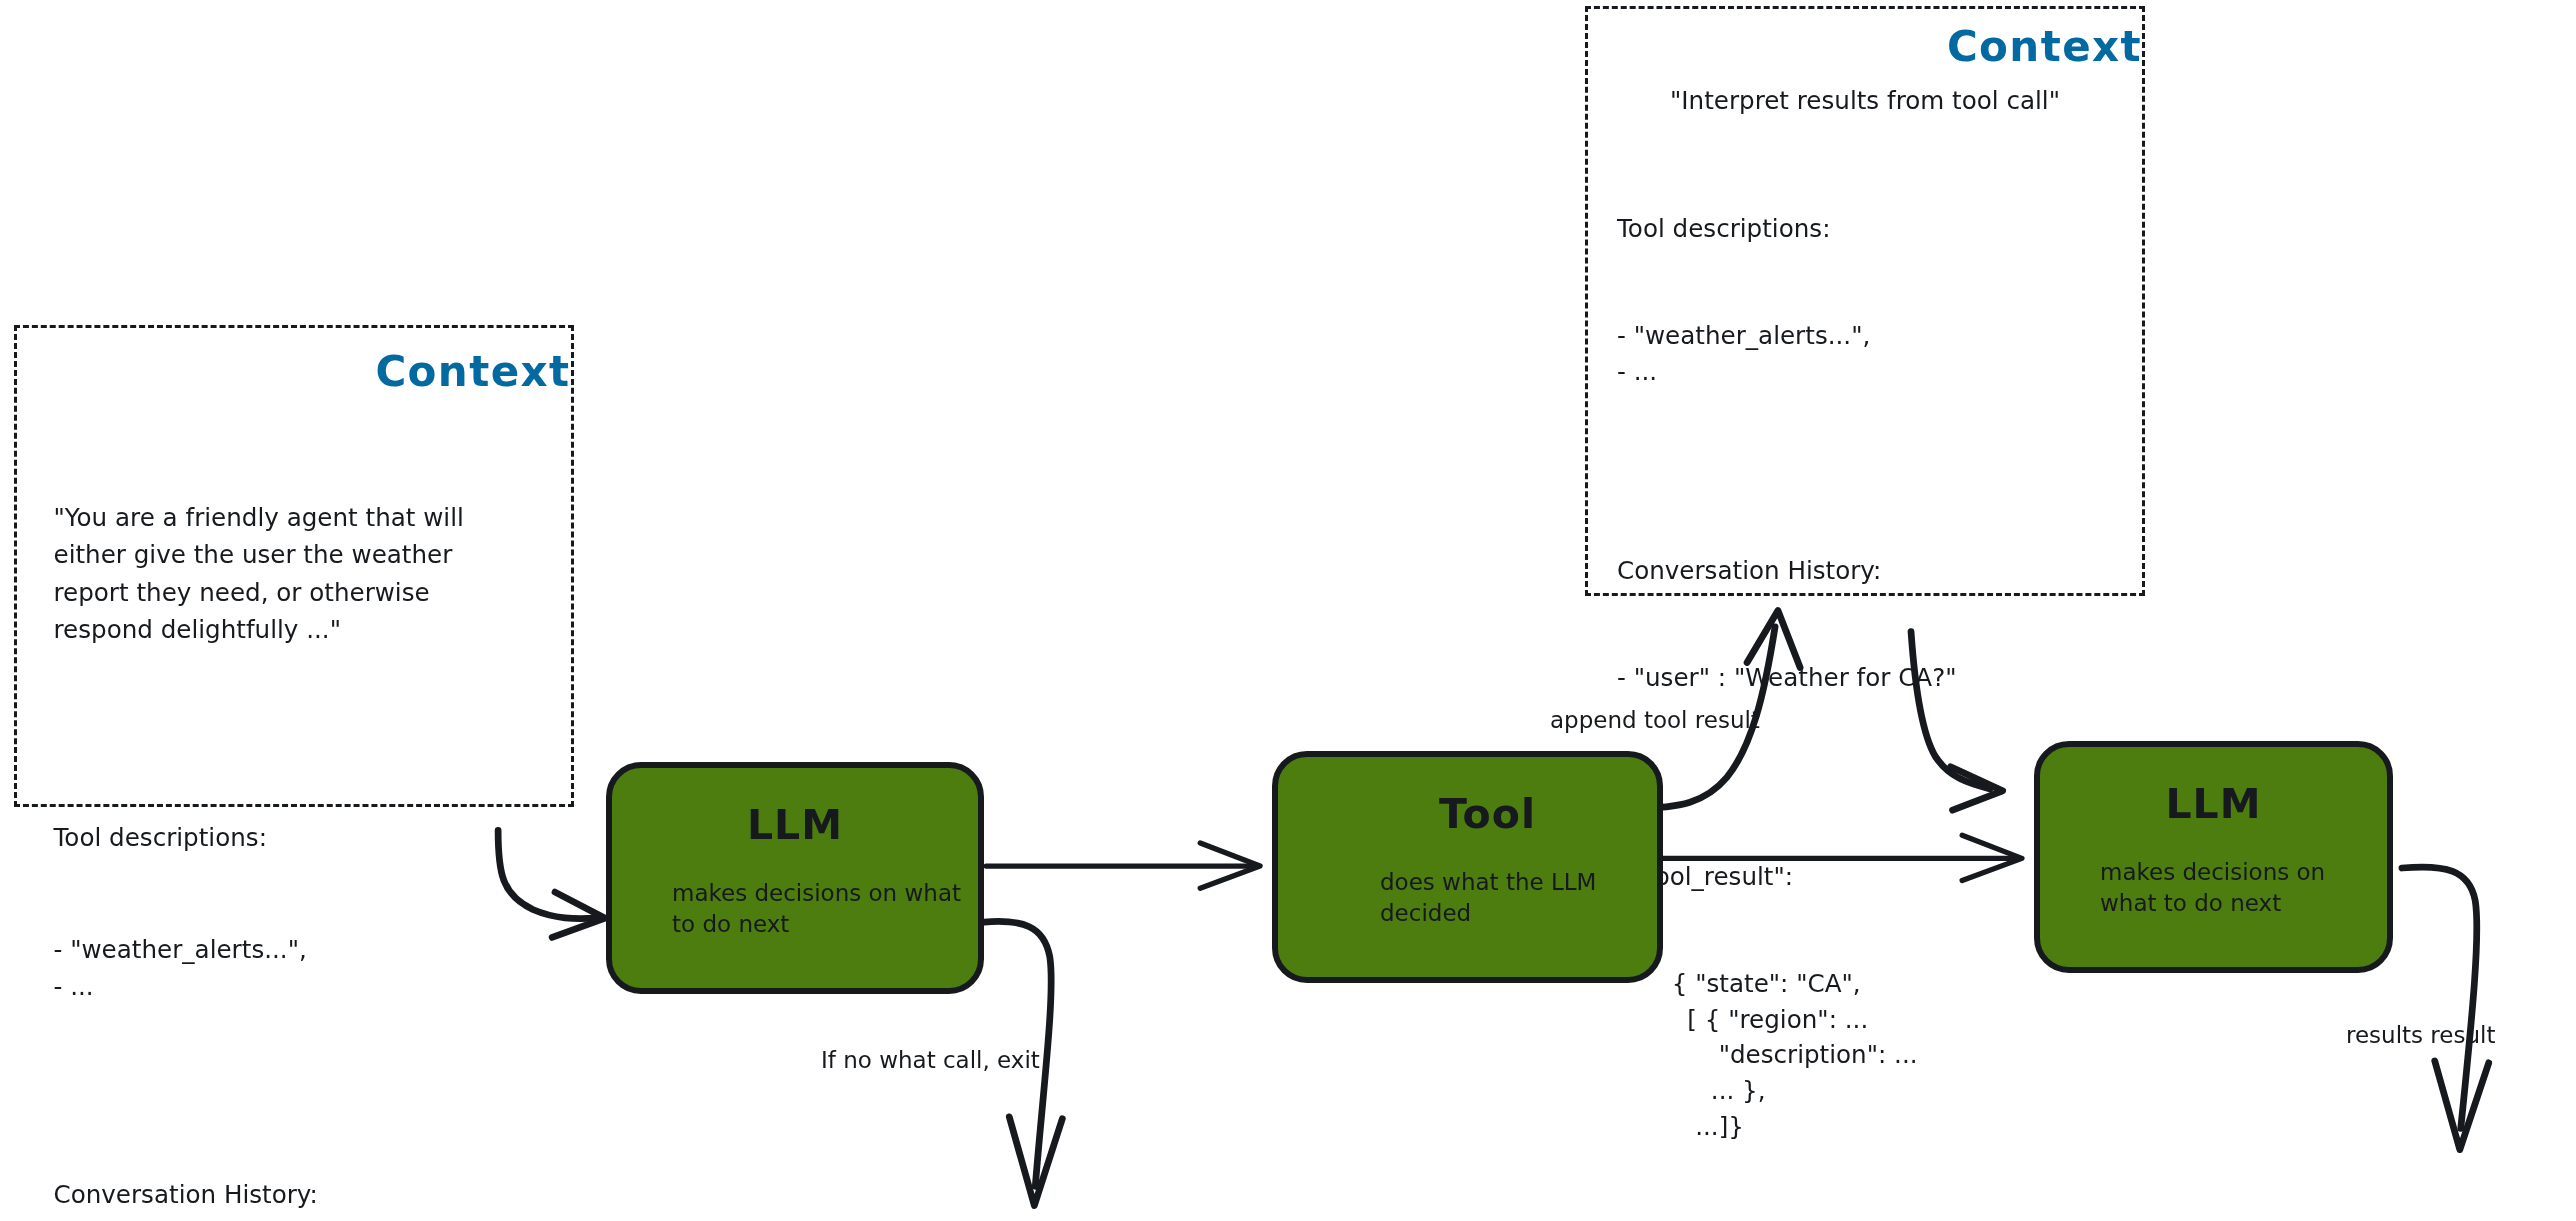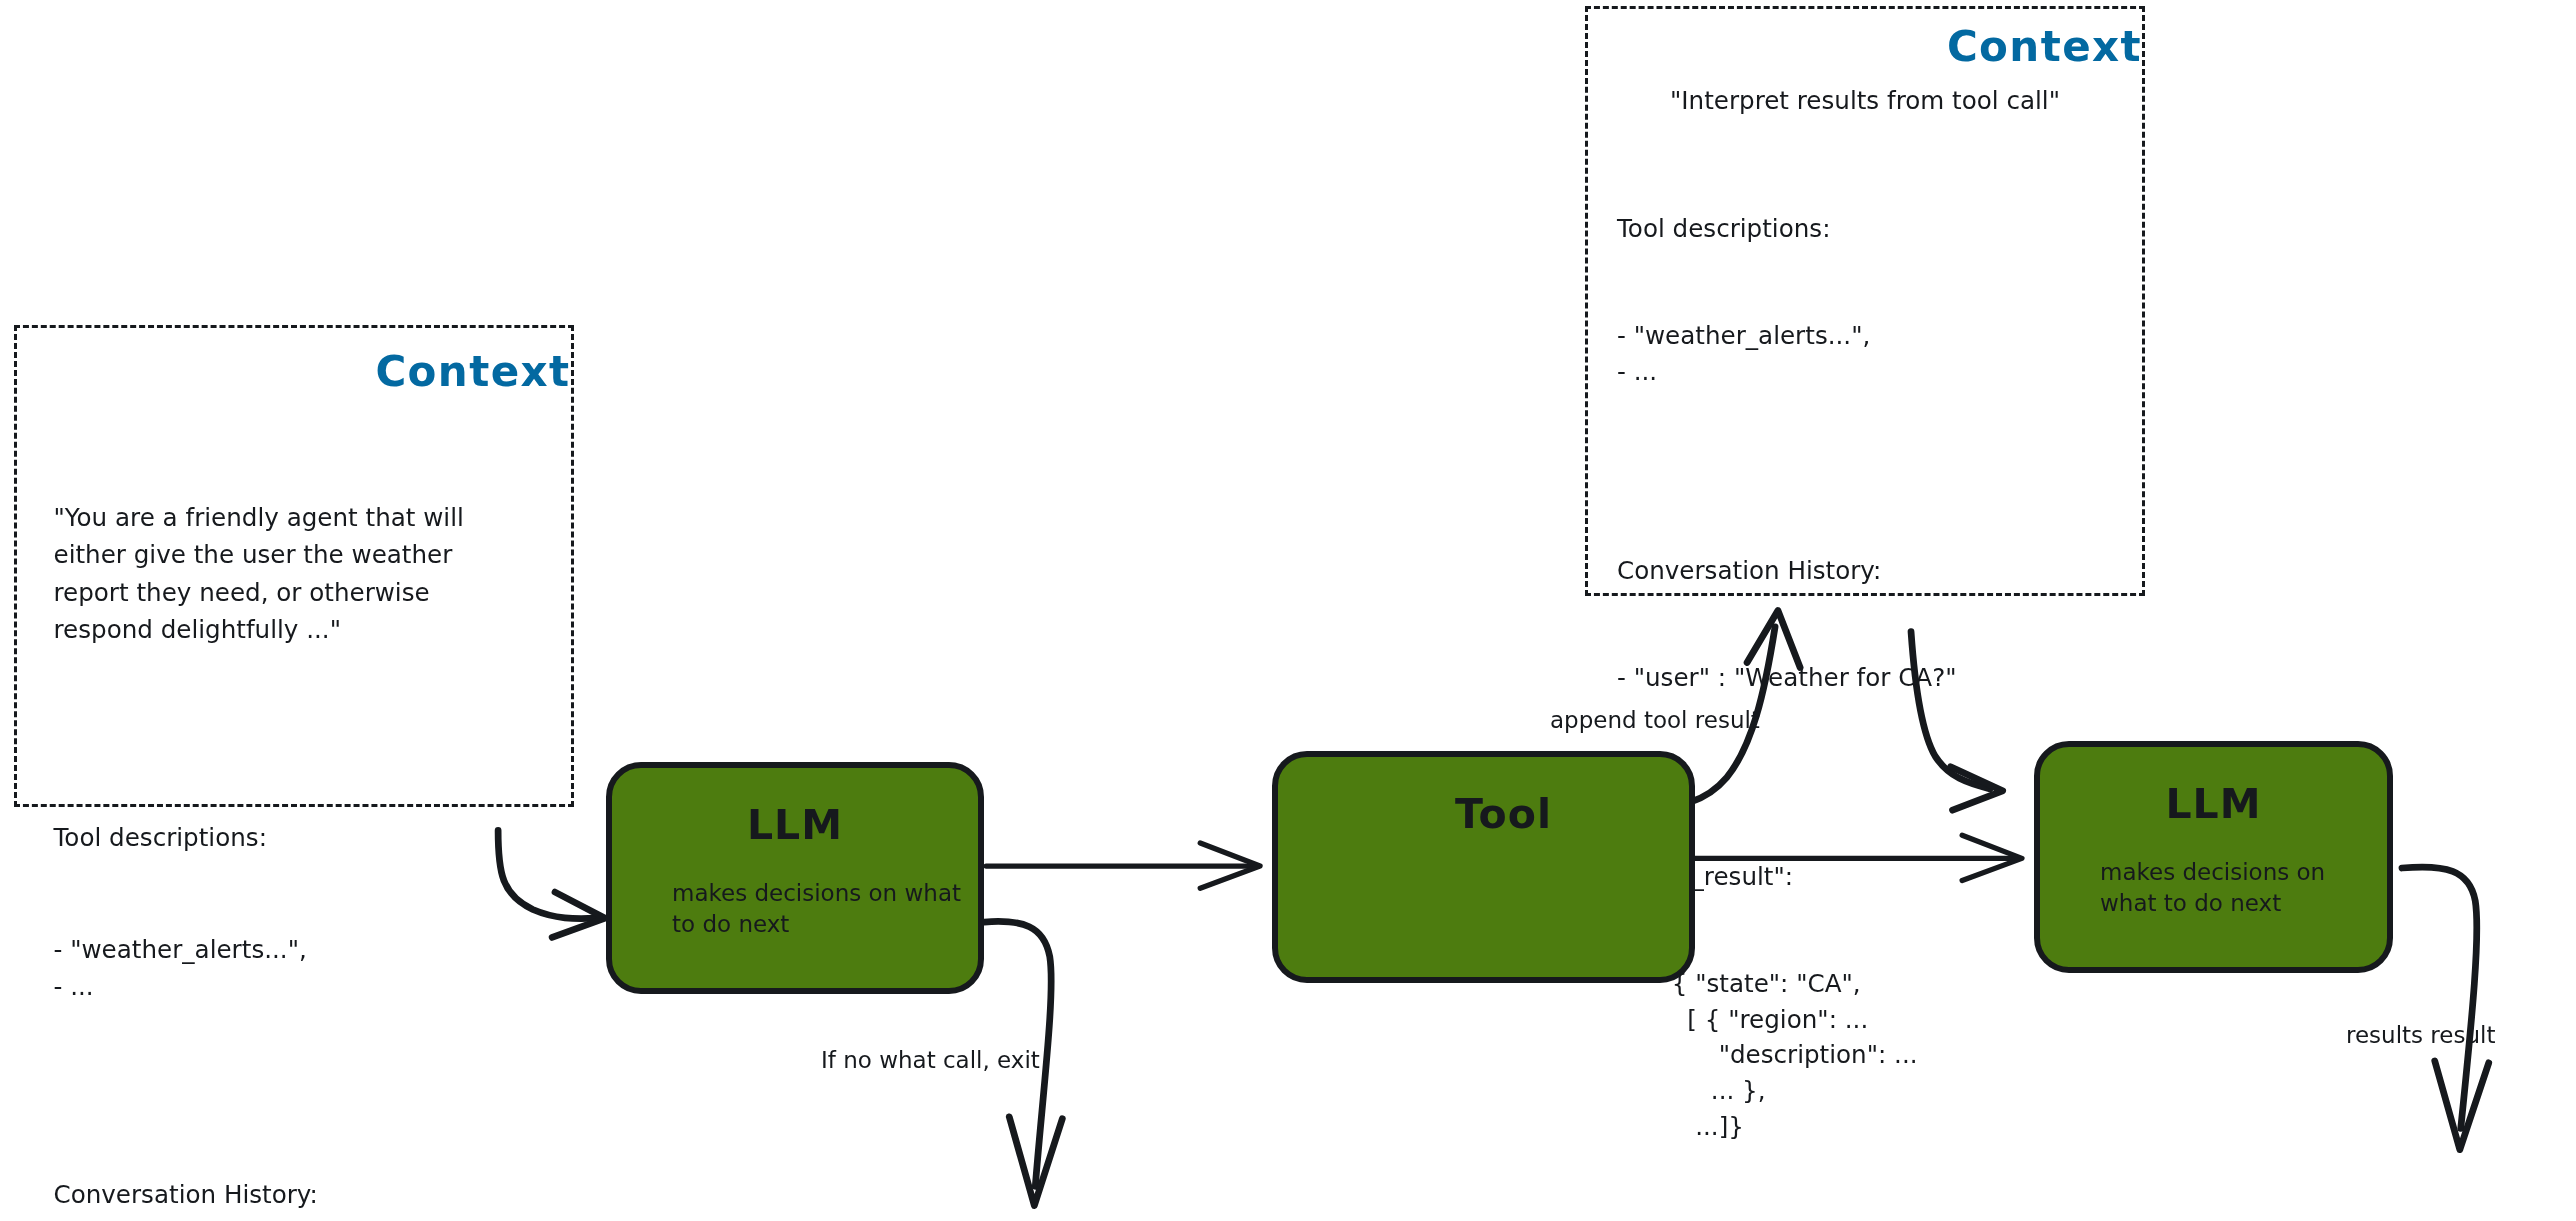--- a/index.html
+++ b/index.html
@@ -118,21 +118,21 @@
     font-family: "DejaVu Sans", sans-serif;
     font-size: 23px;
     line-height: 1.34;
     margin-top: 29px;
     color: #16191d;
     text-align: left;
     align-self: flex-start;
     padding-left: 60px;
   }
   #node-llm1 { left: 606px;  top: 762px;  width: 378px; height: 232px; }
-  #node-tool { left: 1272px; top: 751px;  width: 423px; height: 232px; padding-left: 40px; }
+  #node-tool { left: 1272px; top: 751px;  width: 391px; height: 232px; padding-left: 40px; }
   #node-llm2 { left: 2034px; top: 741px;  width: 359px; height: 232px; }
 
   #node-tool .node-sub { padding-left: 62px; }
   #node-llm2 .node-sub { padding-left: 60px; }
 
   
   .edge-label {
     position: absolute;
     font-family: "DejaVu Sans", sans-serif;
     font-size: 23px;
@@ -242,20 +242,22 @@
   </div>
 
   <div class="node" id="node-llm1">
     <div class="node-title">LLM</div>
     <div class="node-sub">makes decisions on
 what to do next</div>
   </div>
 
   <div class="node" id="node-tool">
     <div class="node-title">Tool</div>
+    <div class="node-sub">does what the LLM
+decided</div>
   </div>
 
   <div class="node" id="node-llm2">
     <div class="node-title">LLM</div>
     <div class="node-sub">makes decisions on
 what to do next</div>
   </div>
 
   <div class="edge-label" id="lbl-append">append tool result</div>
 

